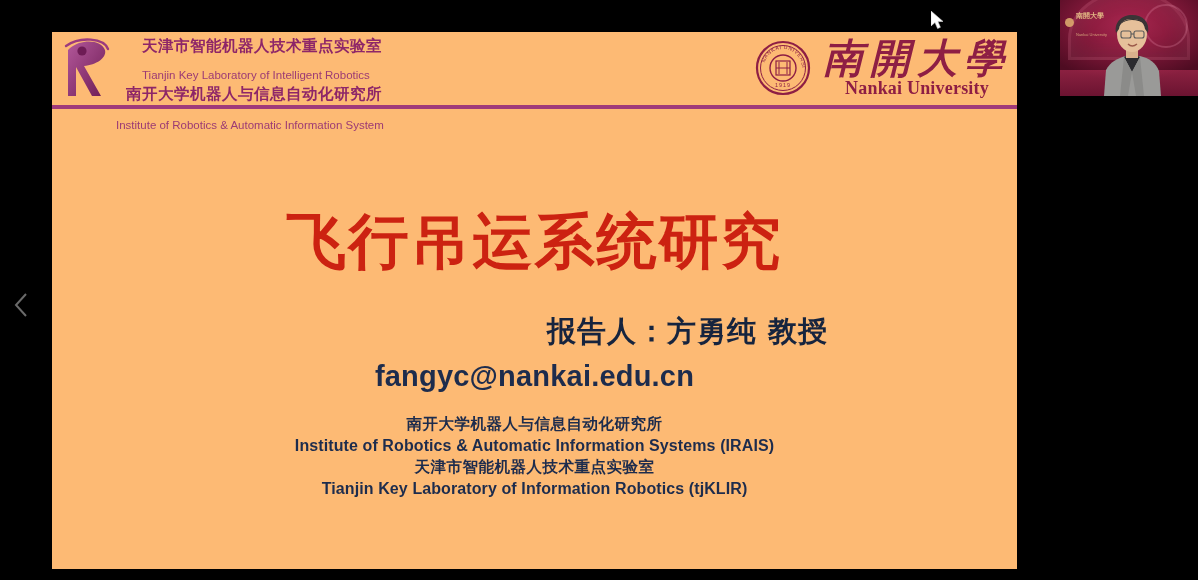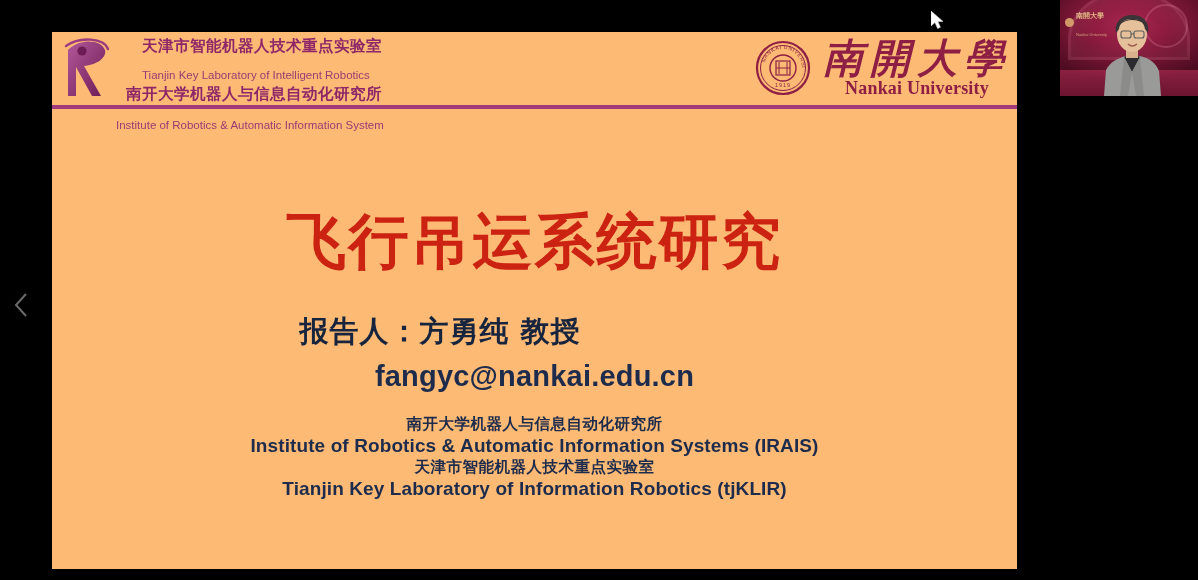--- a/index.html
+++ b/index.html
@@ -160,21 +160,21 @@
     line-height: 72px;
     white-space: nowrap;
     margin-top: 23px;
   }
 
   .presenter-line {
     position: absolute;
     left: 0;
     top: 280px;
     width: 776px;
-    text-align: center;
+    text-align: right;
     font-family: "DejaVu Sans", sans-serif;
     font-size: 29px;
     font-weight: 700;
     color: #16243e;
     letter-spacing: 1px;
     line-height: 38px;
     white-space: nowrap;
   }
 
   .email-line {
@@ -203,21 +203,21 @@
     font-family: "DejaVu Sans", sans-serif;
     font-size: 15.5px;
     font-weight: 700;
     color: #1d2c4d;
     line-height: 21px;
     letter-spacing: 0.5px;
     white-space: nowrap;
   }
   .affil-en {
     font-family: "Liberation Sans", sans-serif;
-    font-size: 19px;
+    font-size: 16px;
     font-weight: 700;
     color: #1d2c4d;
     line-height: 22px;
     letter-spacing: 0.1px;
     white-space: nowrap;
   }
 
   
   .pip {
     position: absolute;

